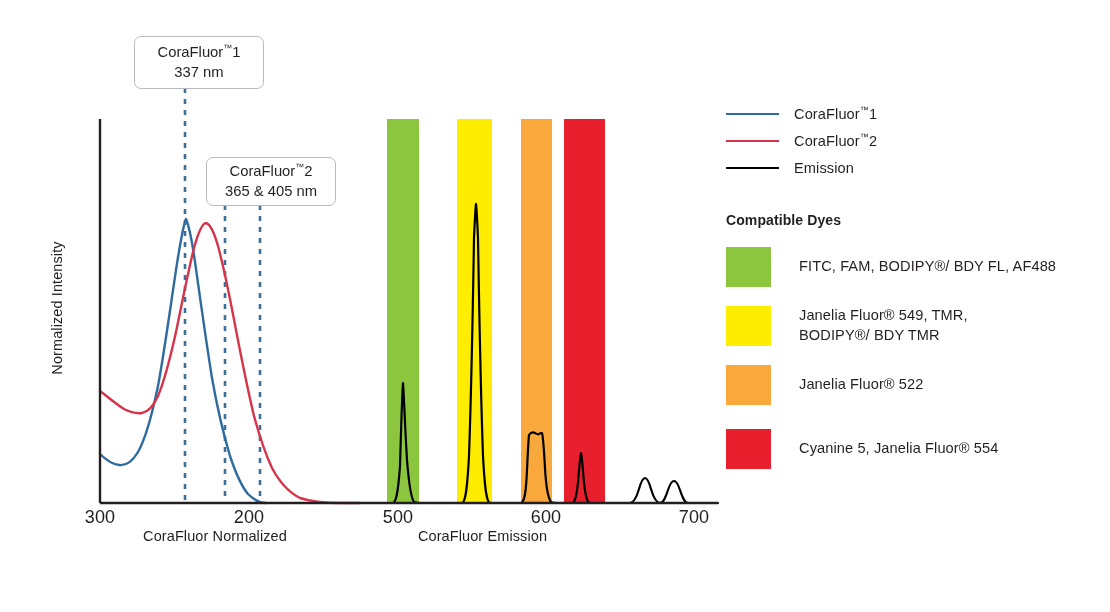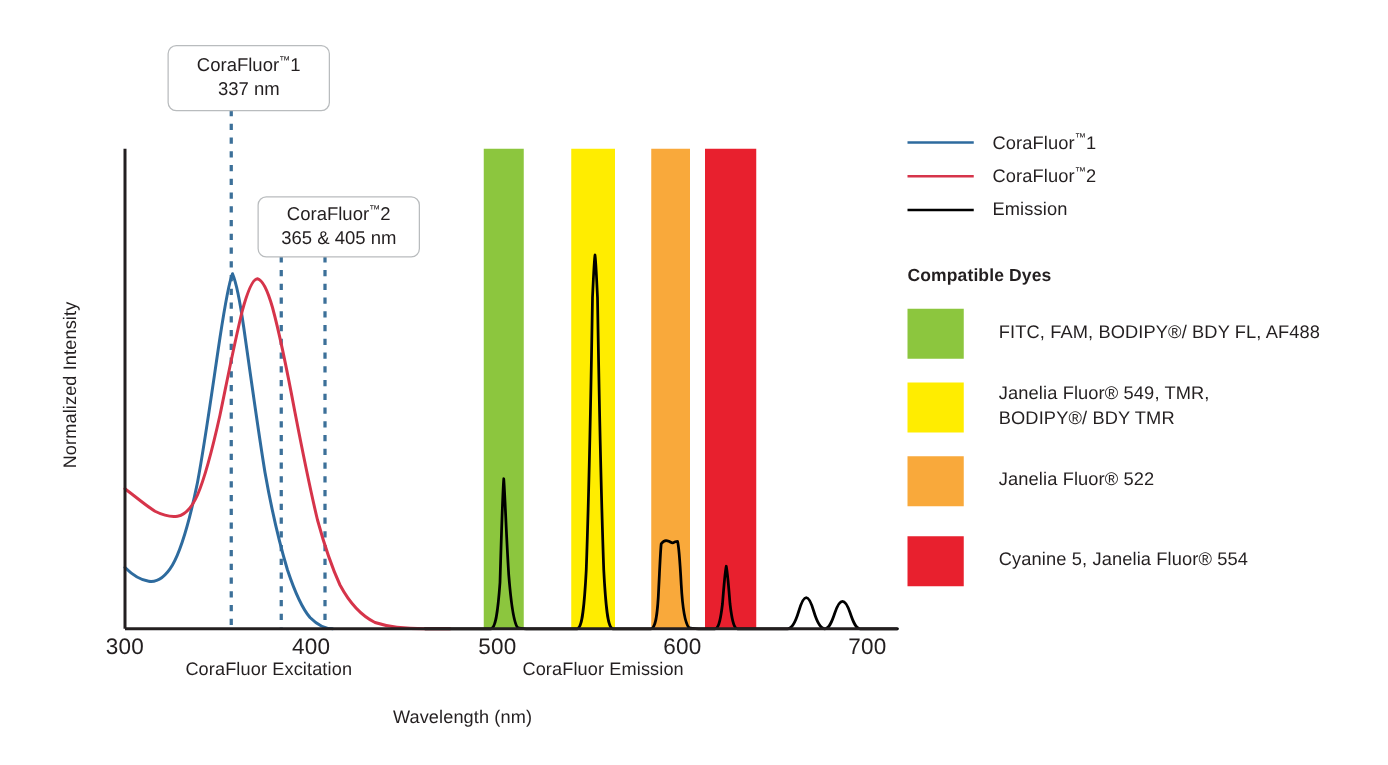--- a/index.html
+++ b/index.html
@@ -117,29 +117,28 @@
            C647,478 649,482 651,489 C654,499 657,503 660,503
            C663,503 665,499 668,490 C670,484 672,481 674,481
            C676,481 678,484 680,490 C683,499 685,503 688,503
            L718,503"></path>
 
       <line x1="100" y1="119" x2="100" y2="503" stroke="#231f20" stroke-width="2.4"></line>
       <line x1="100" y1="503" x2="718" y2="503" stroke="#231f20" stroke-width="2.4"></line>
     </svg>
 
     <div class="tick-label" style="left:70px;top:507px;">300</div>
-    <div class="tick-label" style="left:219px;top:507px;">400</div>
+    <div class="tick-label" style="left:219px;top:507px;">200</div>
     <div class="tick-label" style="left:368px;top:507px;">500</div>
     <div class="tick-label" style="left:516px;top:507px;">600</div>
     <div class="tick-label" style="left:664px;top:507px;">700</div>
 
-    <div class="axis-sub" style="left:135px;top:528px;width:160px;">CoraFluor Excitation</div>
+    <div class="axis-sub" style="left:135px;top:528px;width:160px;">CoraFluor Normalized</div>
     <div class="axis-sub" style="left:410px;top:528px;width:145px;">CoraFluor Emission</div>
 
-    <div class="xlabel">Wavelength (nm)</div>
 
     <div class="callout" style="left:134px;top:36px;width:130px;height:53px;">
       <div>
         <span>CoraFluor</span><span class="sup">™</span><span>1</span>
       </div>
       <div>337 nm</div>
     </div>
 
     <div class="callout" style="left:206px;top:157px;width:130px;height:49px;">
       <div>

